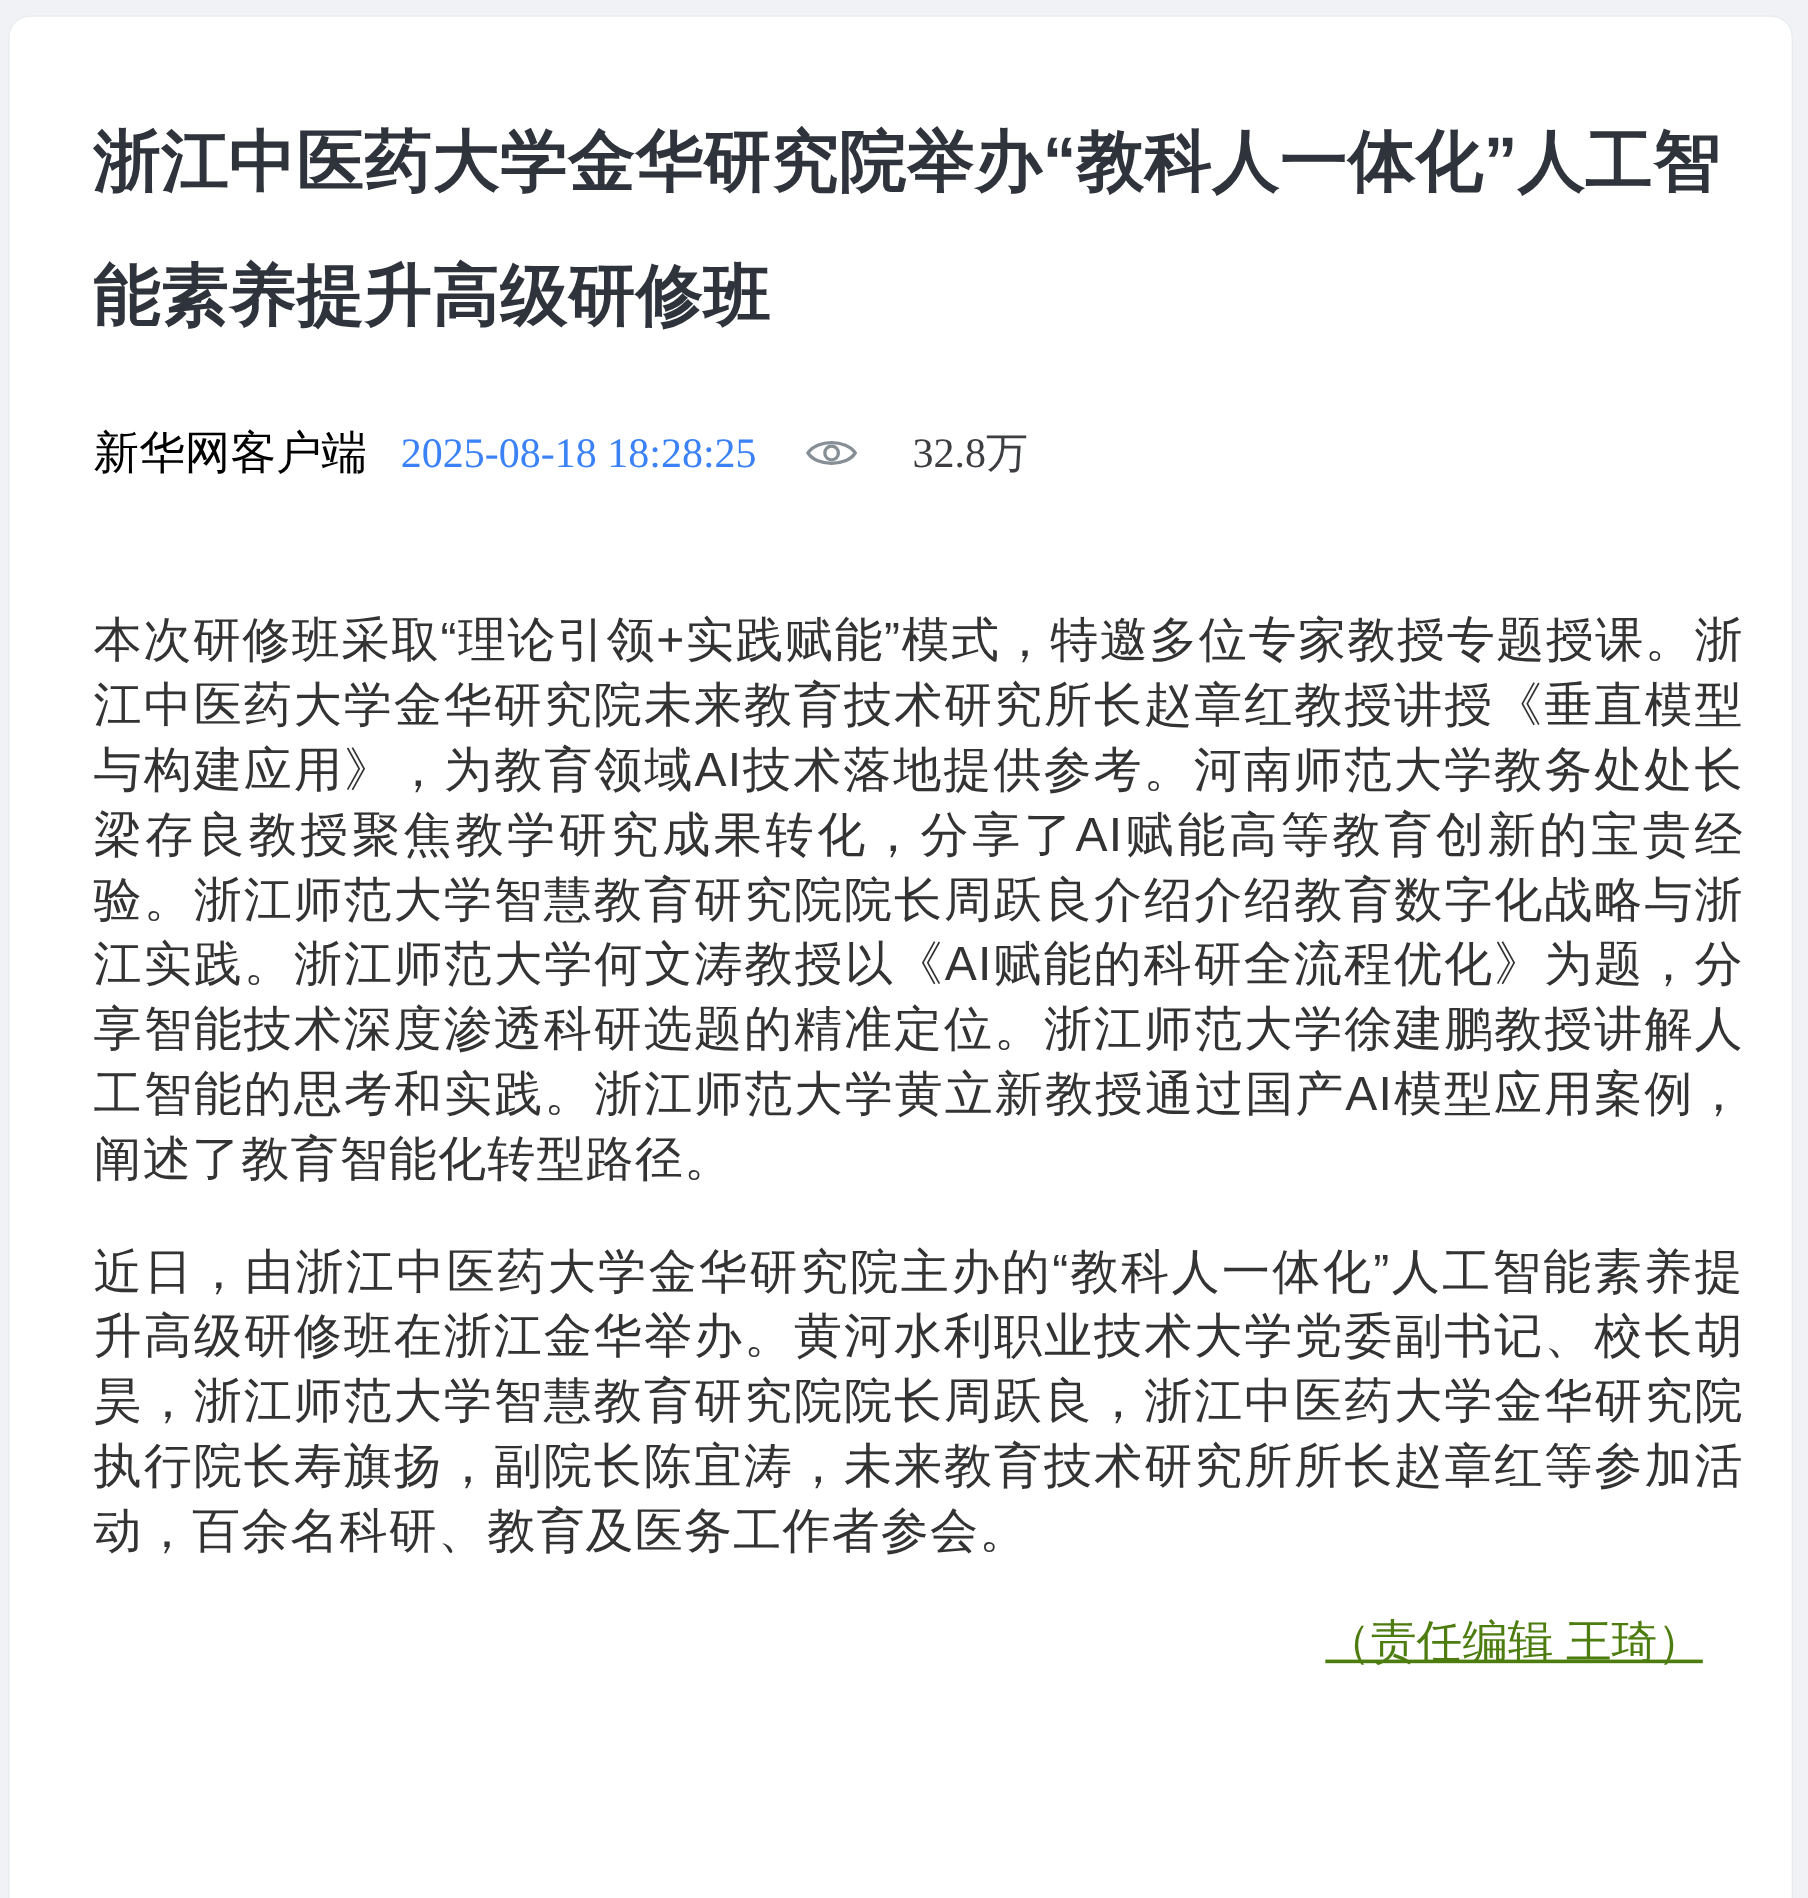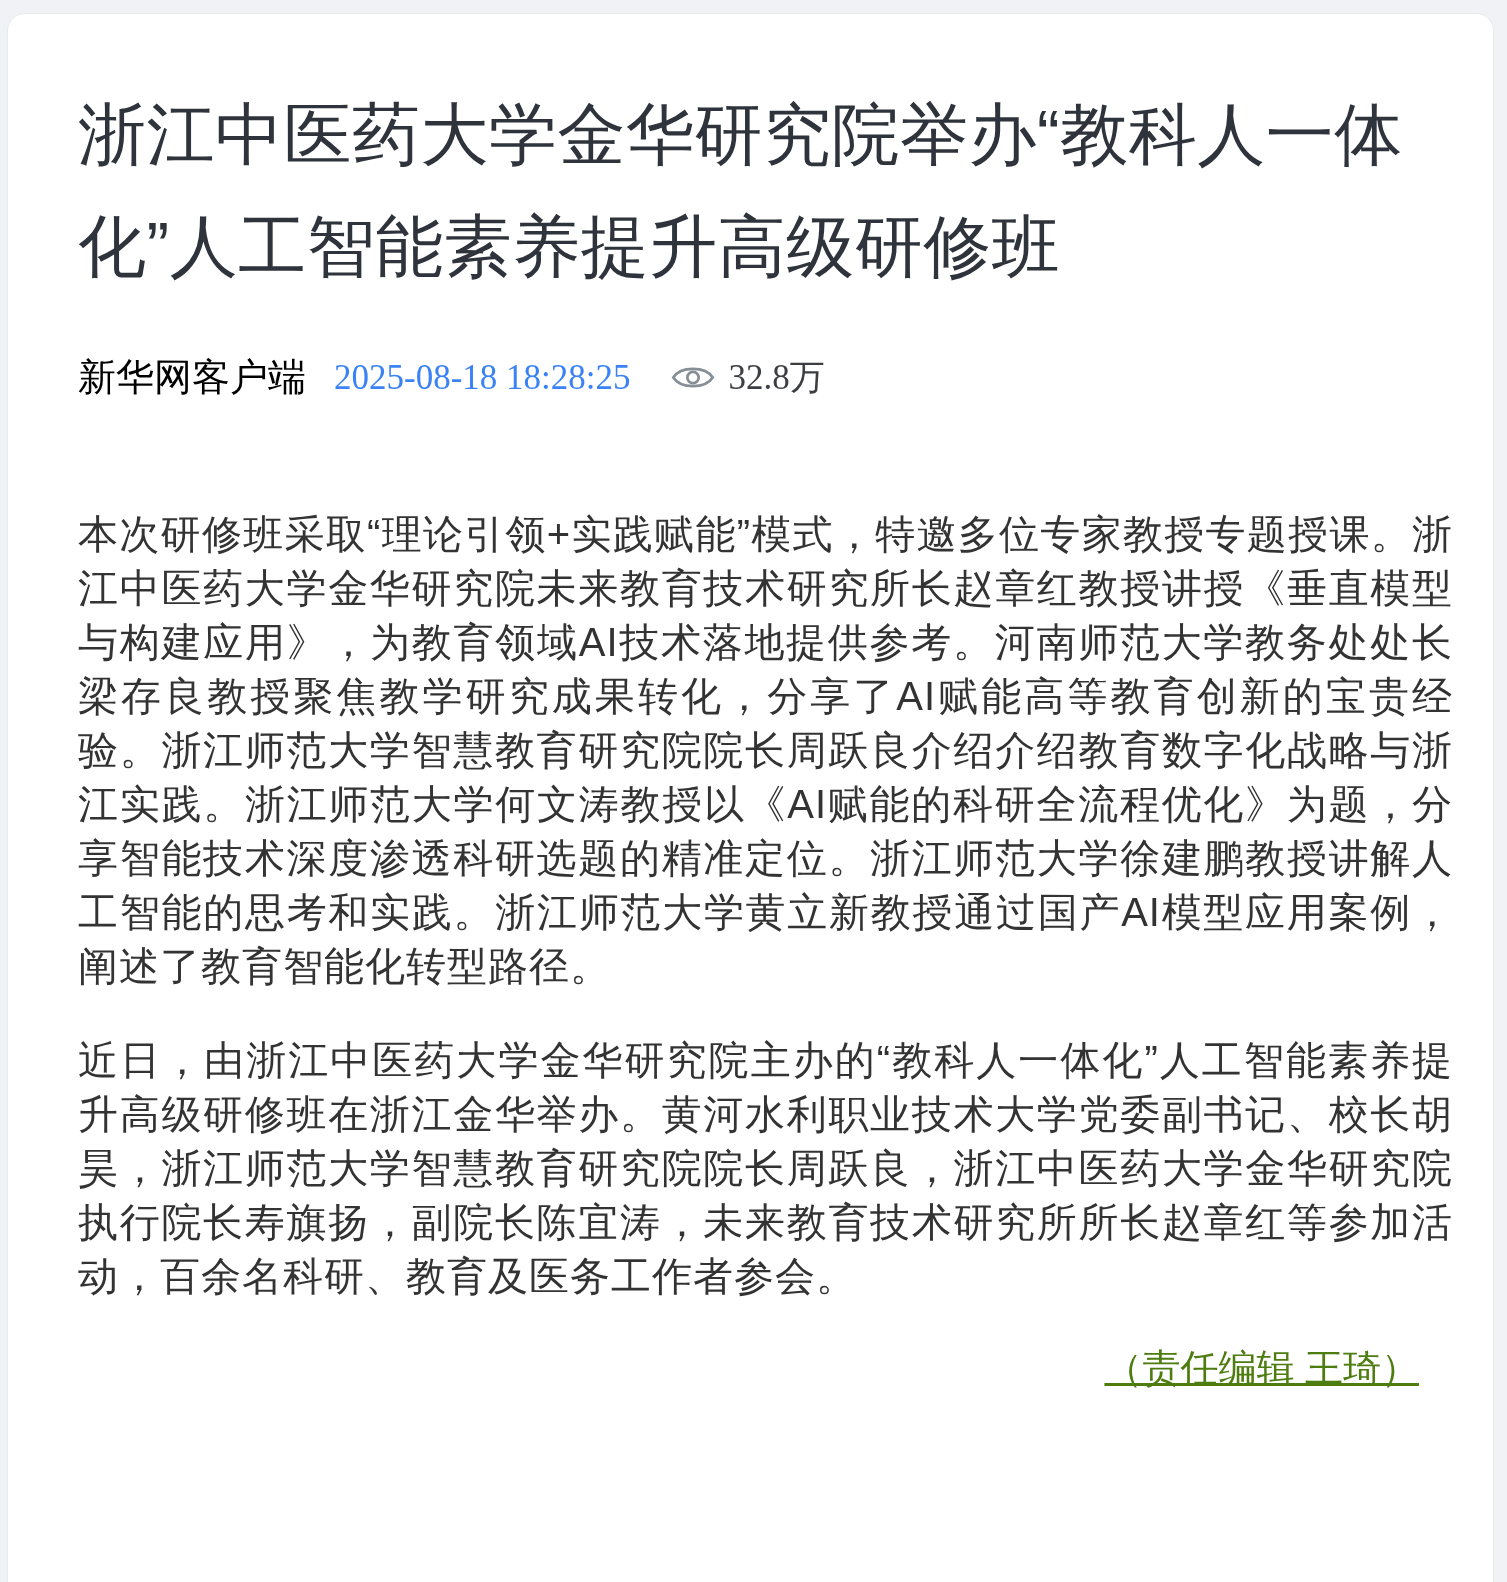--- a/index.html
+++ b/index.html
@@ -21,23 +21,23 @@
     width: 1487px;
     height: 1620px;           
     box-sizing: border-box;
     background: #ffffff;
     border: 1px solid #e8ebee;
     border-radius: 18px;
     padding: 64px 40px 0 70px;
   }
   .title {
     margin: 0 0 50px 0;
-    font-size: 68px;
+    font-size: 56px;
     line-height: 112px;
-    font-weight: 400;
+    font-weight: 700;
     color: #2f333b;
     letter-spacing: 0.5px;
   }
   .meta {
     display: flex;
     align-items: center;
     margin: 0 0 104px 0;
     white-space: nowrap;
   }
   .meta-source {
@@ -47,20 +47,21 @@
   .meta-date {
     margin-left: 28px;
     font-family: "Liberation Serif", serif;
     font-size: 35px;
     color: #3b82f6;
   }
   .meta-views {
     margin-left: 40px;
     display: flex;
     align-items: center;
+    gap: 32px;
   }
   .meta-views svg {
     display: block;
     margin-right: 14px;
   }
   .meta-views-count {
     font-family: "Liberation Serif", serif;
     font-size: 35px;
     color: #3c3e42;
   }

